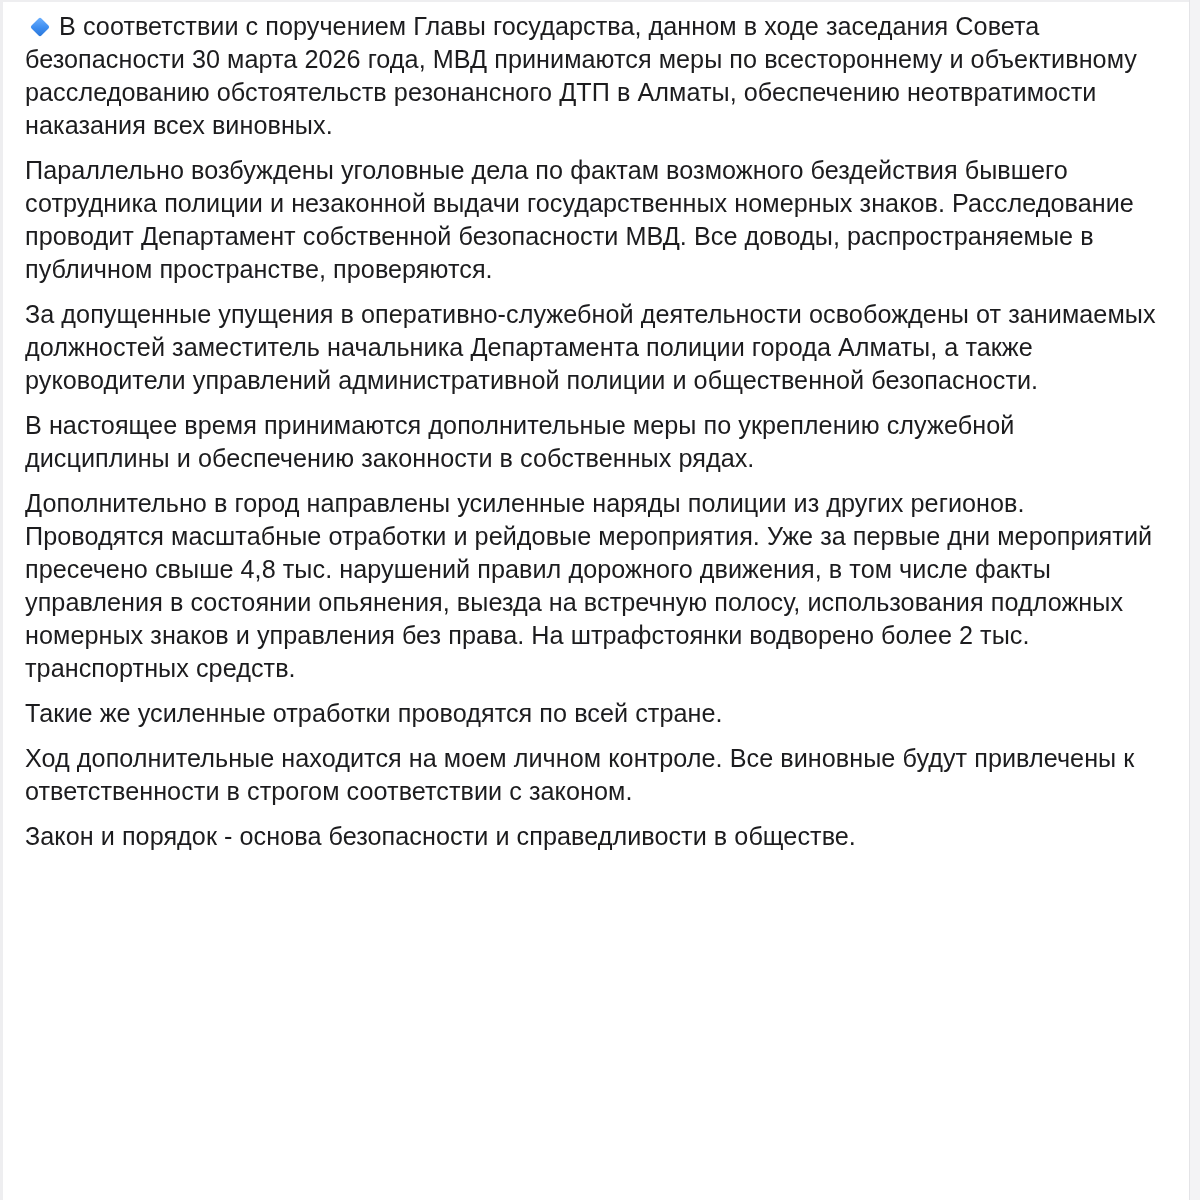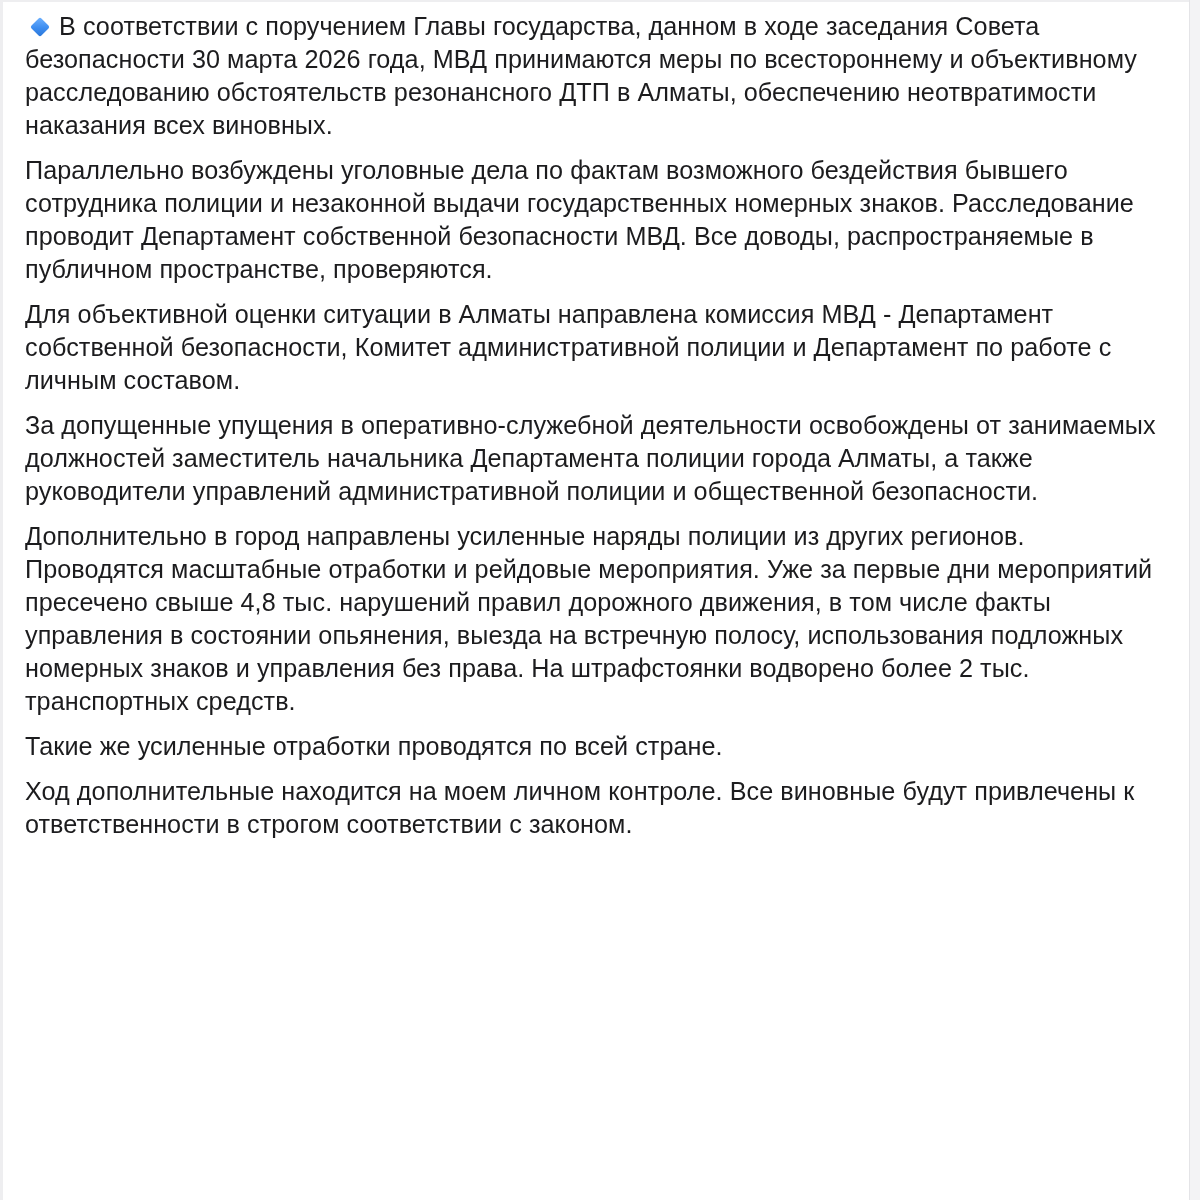--- a/index.html
+++ b/index.html
@@ -47,19 +47,20 @@
       border-radius: 2px;
       vertical-align: middle;
     }
   </style>
 </head>
 <body>
 
 <div class="bubble">
   <p class="para"><span class="diamond"></span><span>В соответствии с поручением Главы государства, данном в ходе заседания Совета безопасности 30 марта 2026 года, МВД принимаются меры по всестороннему и объективному расследованию обстоятельств резонансного ДТП в Алматы, обеспечению неотвратимости наказания всех виновных.</span></p>
   <p class="para">Параллельно возбуждены уголовные дела по фактам возможного бездействия бывшего сотрудника полиции и незаконной выдачи государственных номерных знаков. Расследование проводит Департамент собственной безопасности МВД. Все доводы, распространяемые в публичном пространстве, проверяются.</p>
-  <p class="para">Для объективной оценки ситуации в Алматы направлена комиссия МВД - Департамент собственной безопасности, Комитет административной полиции и Департамент по работе с личным составом.</p>
   <p class="para">За допущенные упущения в оперативно-служебной деятельности освобождены от занимаемых должностей заместитель начальника Департамента полиции города Алматы, а также руководители управлений административной полиции и общественной безопасности.</p>
+  <p class="para">В настоящее время принимаются дополнительные меры по укреплению служебной дисциплины и обеспечению законности в собственных рядах.</p>
   <p class="para">Дополнительно в город направлены усиленные наряды полиции из других регионов. Проводятся масштабные отработки и рейдовые мероприятия. Уже за первые дни мероприятий пресечено свыше 4,8 тыс. нарушений правил дорожного движения, в том числе факты управления в состоянии опьянения, выезда на встречную полосу, использования подложных номерных знаков и управления без права. На штрафстоянки водворено более 2 тыс. транспортных средств.</p>
   <p class="para">Такие же усиленные отработки проводятся по всей стране.</p>
   <p class="para">Ход дополнительные находится на моем личном контроле. Все виновные будут привлечены к ответственности в строгом соответствии с законом.</p>
+  <p class="para">Закон и порядок - основа безопасности и справедливости в обществе.</p>
 </div>
 <div class="right-edge"></div>
 
 </body></html>

